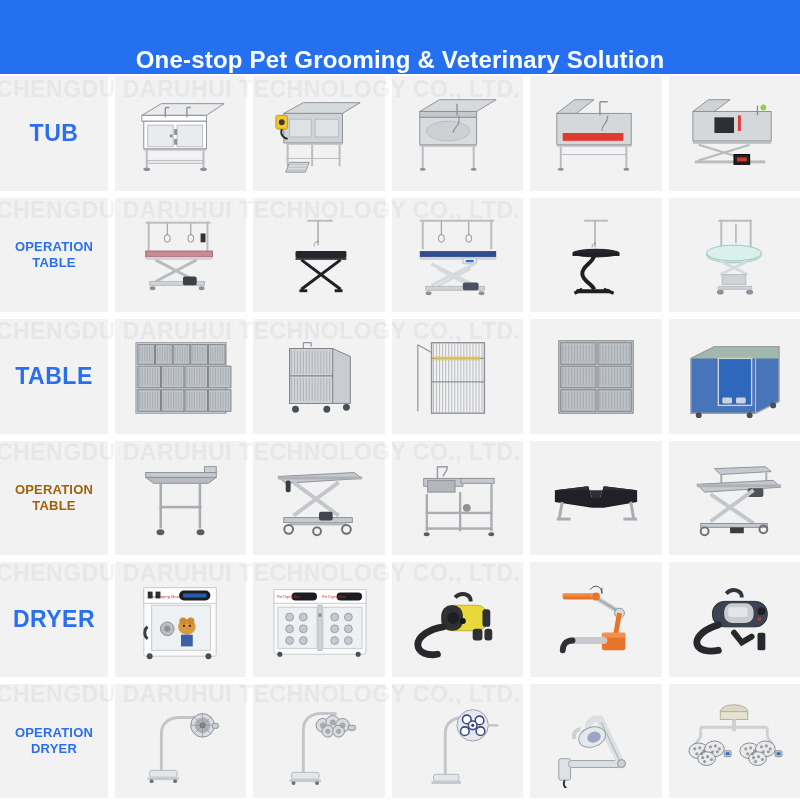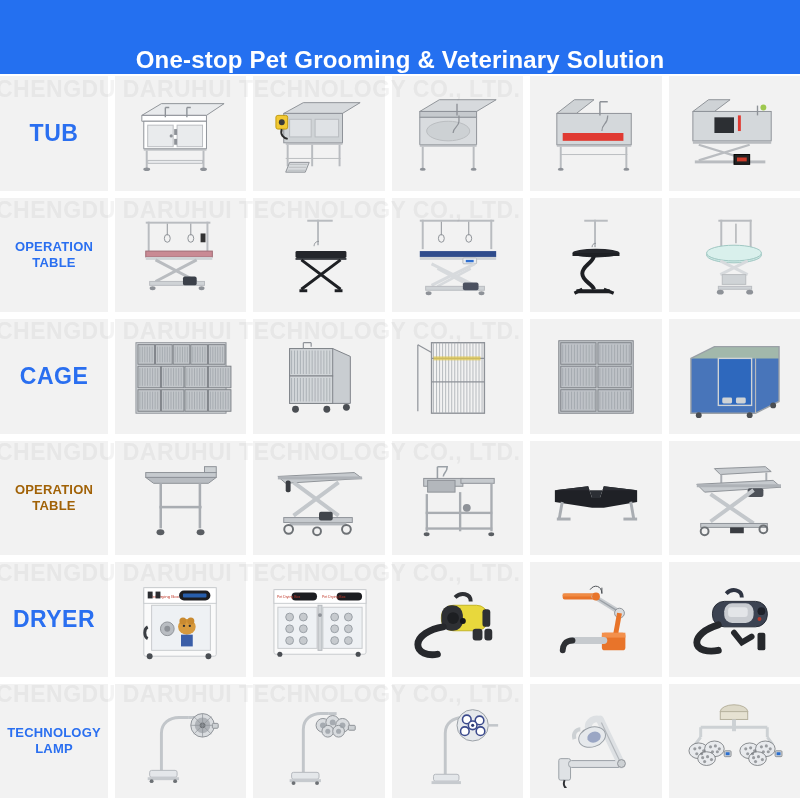--- a/index.html
+++ b/index.html
@@ -279,21 +279,21 @@
     <ellipse cx="60" cy="46" rx="28" ry="8" fill="#d9f0ec" stroke="#9dc6c1"></ellipse>
     <path d="M46 54l28 14M74 54L46 68" stroke="#d7dadd" stroke-width="3" fill="none"></path>
     <rect x="48" y="68" width="24" height="10" fill="#cfd3d6" stroke="#b9bcc0"></rect>
     <rect x="44" y="80" width="34" height="3" fill="#cfd3d6" stroke="#b9bcc0"></rect>
     <ellipse cx="46" cy="86" rx="3.5" ry="2.4" fill="#8e9298"></ellipse>
     <ellipse cx="76" cy="86" rx="3.5" ry="2.4" fill="#8e9298"></ellipse>
   </svg>
         </span>
       </div>
       <div class="cell label-cell">
-        <div class="label-text label-lg" style="color: rgb(42, 111, 240);">CAGE</div>
+        <div class="label-text label-lg" style="color: rgb(42, 111, 240);">TABLE</div>
       </div>
       <div class="cell prod">
         <span>
           <svg viewBox="0 0 120 96" width="118" height="94">
             <rect x="14" y="14" width="92" height="72" fill="#d6d9dc" stroke="#8e9298"></rect>
             <rect x="16" y="16" width="17" height="20" fill="#c2c6ca" stroke="#7e8288"></rect>
             <line x1="18" y1="18" x2="18" y2="34" stroke="#9aa0a6" stroke-width=".7"></line>
             <line x1="20.5" y1="18" x2="20.5" y2="34" stroke="#9aa0a6" stroke-width=".7"></line>
             <line x1="23" y1="18" x2="23" y2="34" stroke="#9aa0a6" stroke-width=".7"></line>
             <line x1="25.5" y1="18" x2="25.5" y2="34" stroke="#9aa0a6" stroke-width=".7"></line>
@@ -753,21 +753,21 @@
     <path d="M52 22c6-6 16-4 16 4" stroke="#2e3442" stroke-width="4" fill="none"></path>
     <circle cx="88" cy="40" r="4" fill="#1d2029"></circle>
     <circle cx="86" cy="48" r="2" fill="#b03a2e"></circle>
     <path d="M44 54c-14 4-22 12-22 18 0 8 12 10 22 8" stroke="#26282c" stroke-width="7" fill="none" stroke-linecap="round"></path>
     <rect x="84" y="62" width="8" height="18" rx="2" fill="#26282c"></rect>
     <path d="M60 62l8 10 10-6" stroke="#26282c" stroke-width="6" fill="none" stroke-linecap="round"></path>
   </svg>
         </span>
       </div>
       <div class="cell label-cell">
-        <div class="label-text label-sm" style="color: rgb(42, 111, 240);">TECHNOLOGY LAMP</div>
+        <div class="label-text label-sm" style="color: rgb(42, 111, 240);">OPERATION DRYER</div>
       </div>
       <div class="cell prod">
         <span>
           <svg viewBox="0 0 120 96" width="118" height="94">
     <path d="M40 78V40c0-10 8-16 18-16h10" stroke="#c2c6ca" stroke-width="3" fill="none"></path>
     <path d="M68 24h14" stroke="#c2c6ca" stroke-width="3"></path>
     <circle cx="82" cy="32" r="12" fill="#d9dcdf" stroke="#8e9298"></circle>
     <circle cx="82" cy="32" r="8" fill="#aeb2b7"></circle>
     <circle cx="82" cy="32" r="3" fill="#6d7175"></circle>
     <g stroke="#8e9298" stroke-width=".7">

